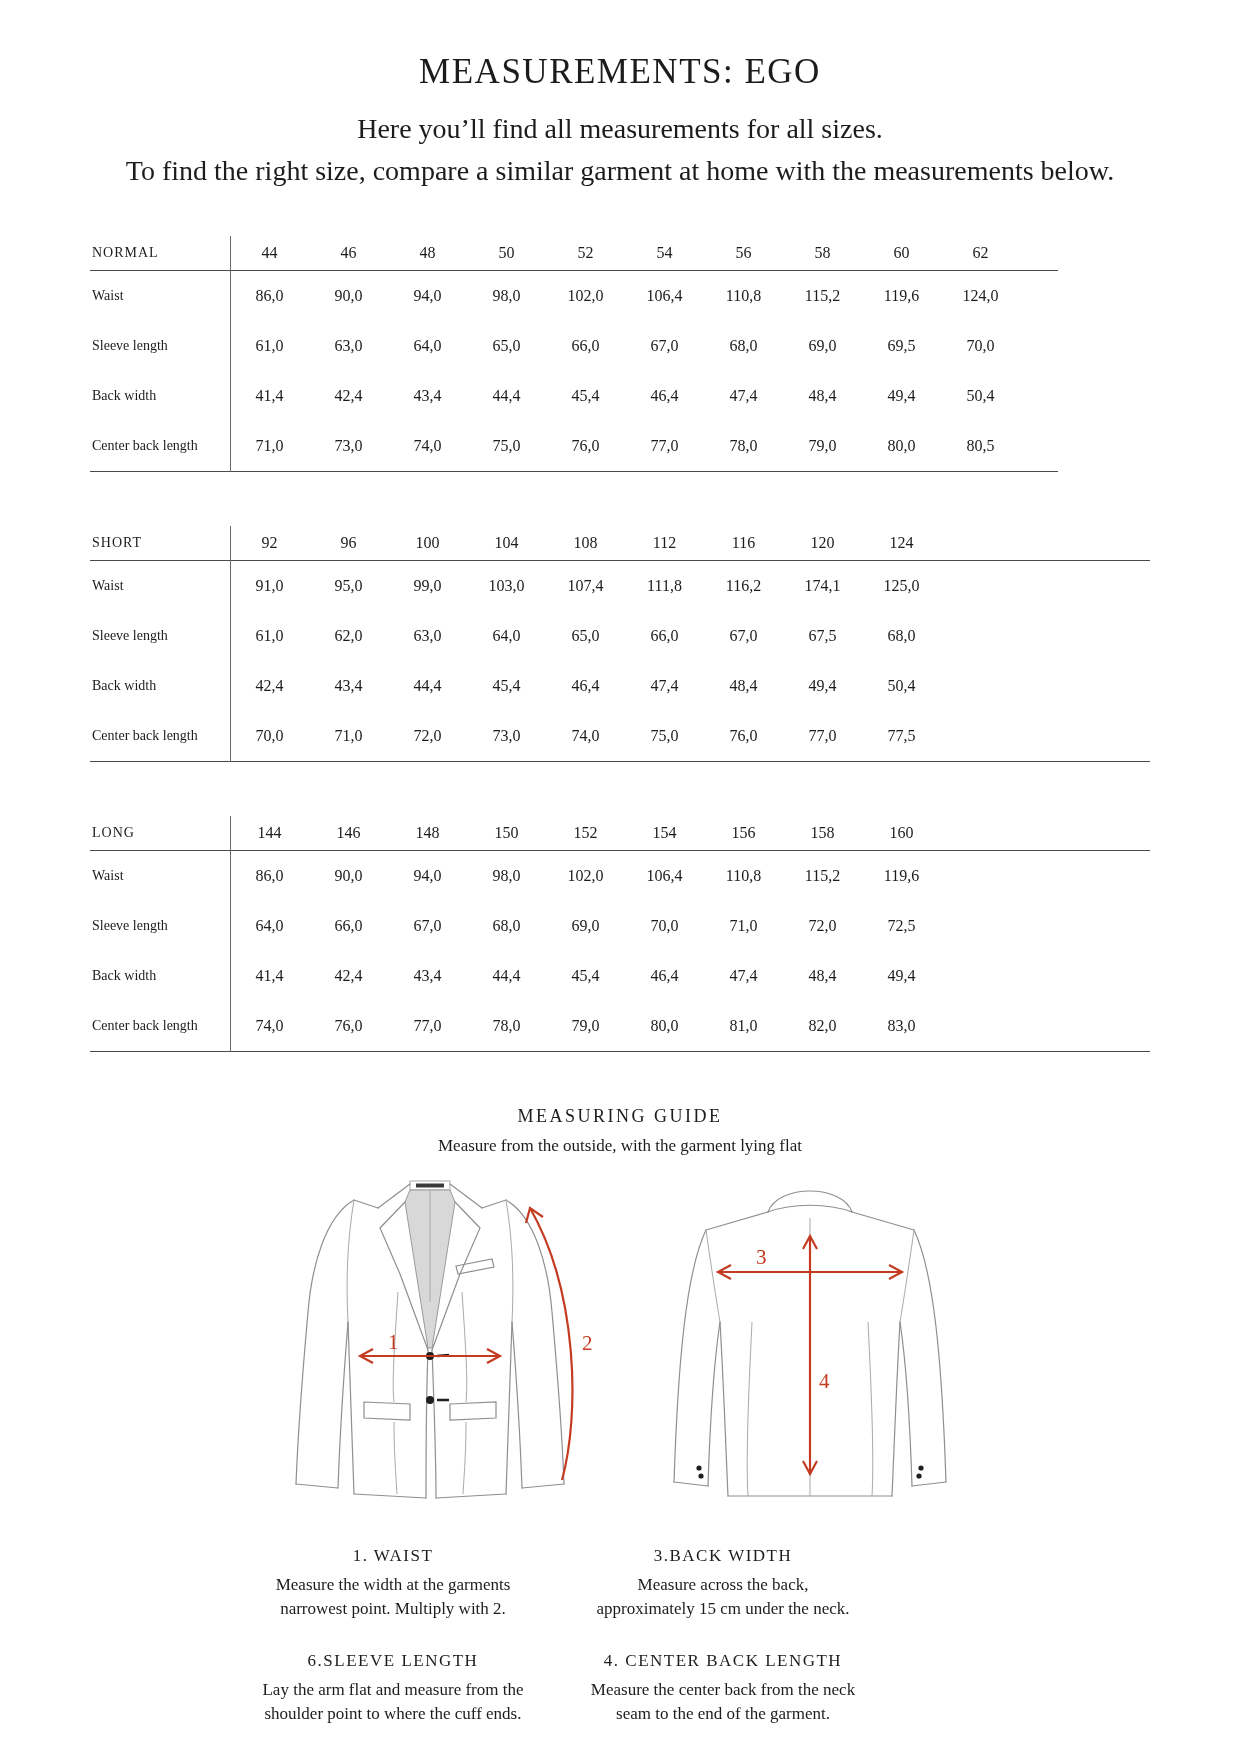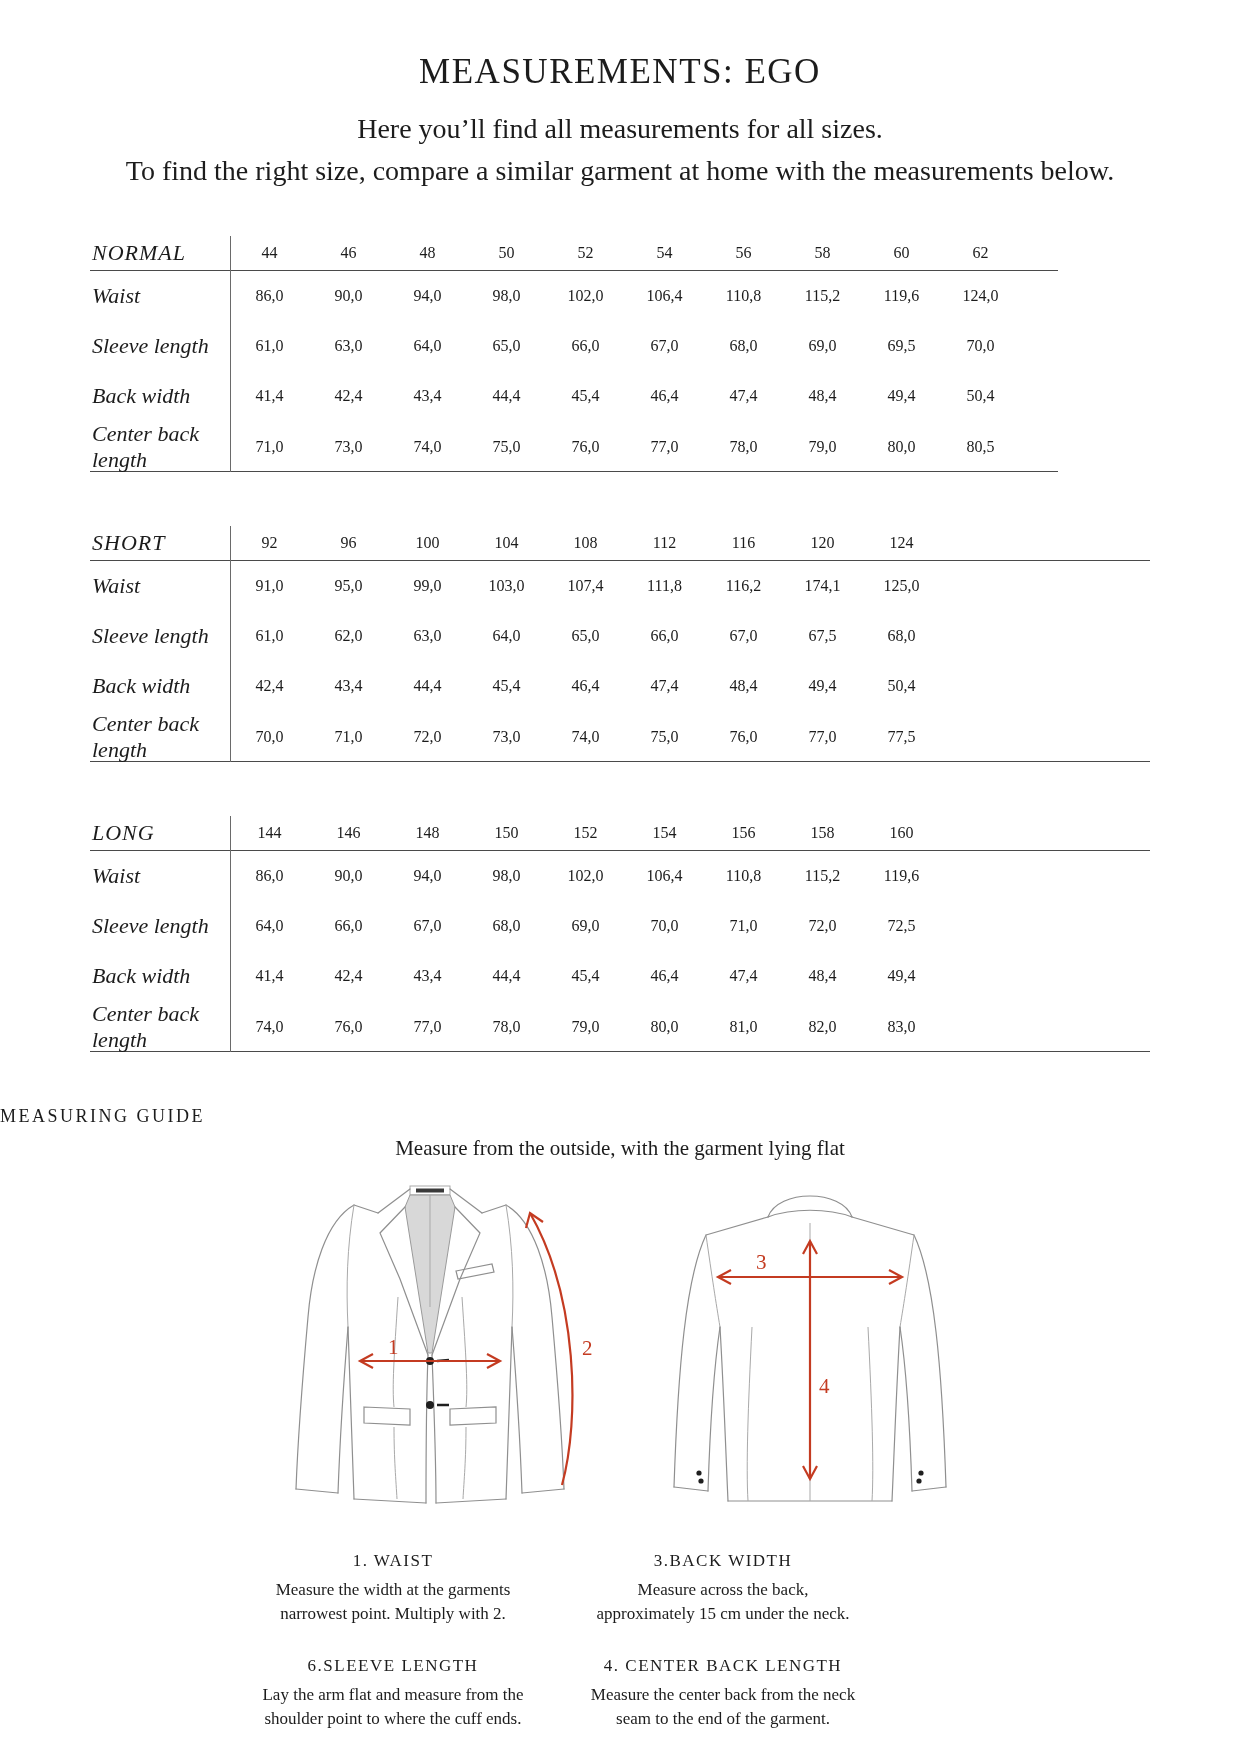--- a/index.html
+++ b/index.html
@@ -9,30 +9,30 @@
     -webkit-font-smoothing:antialiased;overflow:hidden;
   }
   .doc-title{text-align:center;font-size:35px;font-weight:400;letter-spacing:1.5px;margin:52px 0 0;}
   .doc-subtitle{text-align:center;font-size:28px;line-height:1.5;margin-top:16px;}
 
   .tables{margin:44px 0 0 90px;}
   .size-table{position:relative;margin-bottom:54px;}
   .t-grid{display:grid;grid-template-columns:140px repeat(10,79px);}
   .t-grid.header{height:34px;align-items:center;}
   .t-grid.row{height:50px;align-items:center;}
-  .t-label{font-size:22px;padding-left:2px;font-style:italic;}
+  .t-label{font-size:14px;padding-left:2px;}
   .header .t-label{letter-spacing:1px;}
   .t-cell{text-align:center;font-size:16px;}
   .rule{height:1px;background:#4a4a4a;width:1060px;}
   .size-table.cols10 .rule{width:968px;}
   .vline{position:absolute;left:140px;top:0;bottom:0;width:1px;background:#6a6a6a;}
 
   .guide{margin-top:46px;}
-  .guide-title{font-size:18px;letter-spacing:2.5px;}
-  .guide-sub{text-align:center;font-size:21px;margin-top:9px;}
+  .guide-title{text-align:center;font-size:18px;letter-spacing:2.5px;}
+  .guide-sub{text-align:center;font-size:17px;margin-top:9px;}
   .jackets{display:flex;justify-content:center;gap:20px;margin-top:16px;}
   .jackets svg{display:block;}
 
   .captions{display:flex;margin:34px 0 0 228px;width:680px;}
   .cap-col{width:330px;text-align:center;}
   .cap-block{margin-bottom:30px;}
   .cap-title{font-size:17px;letter-spacing:1.5px;margin-bottom:7px;}
   .cap-desc{font-size:17px;line-height:1.42;margin:0 auto;max-width:272px;font-family:Liberation Serif, serif;}
 
   .jacket-line{stroke:#8f8f8f;stroke-width:1.2;fill:none;stroke-linecap:round;}

